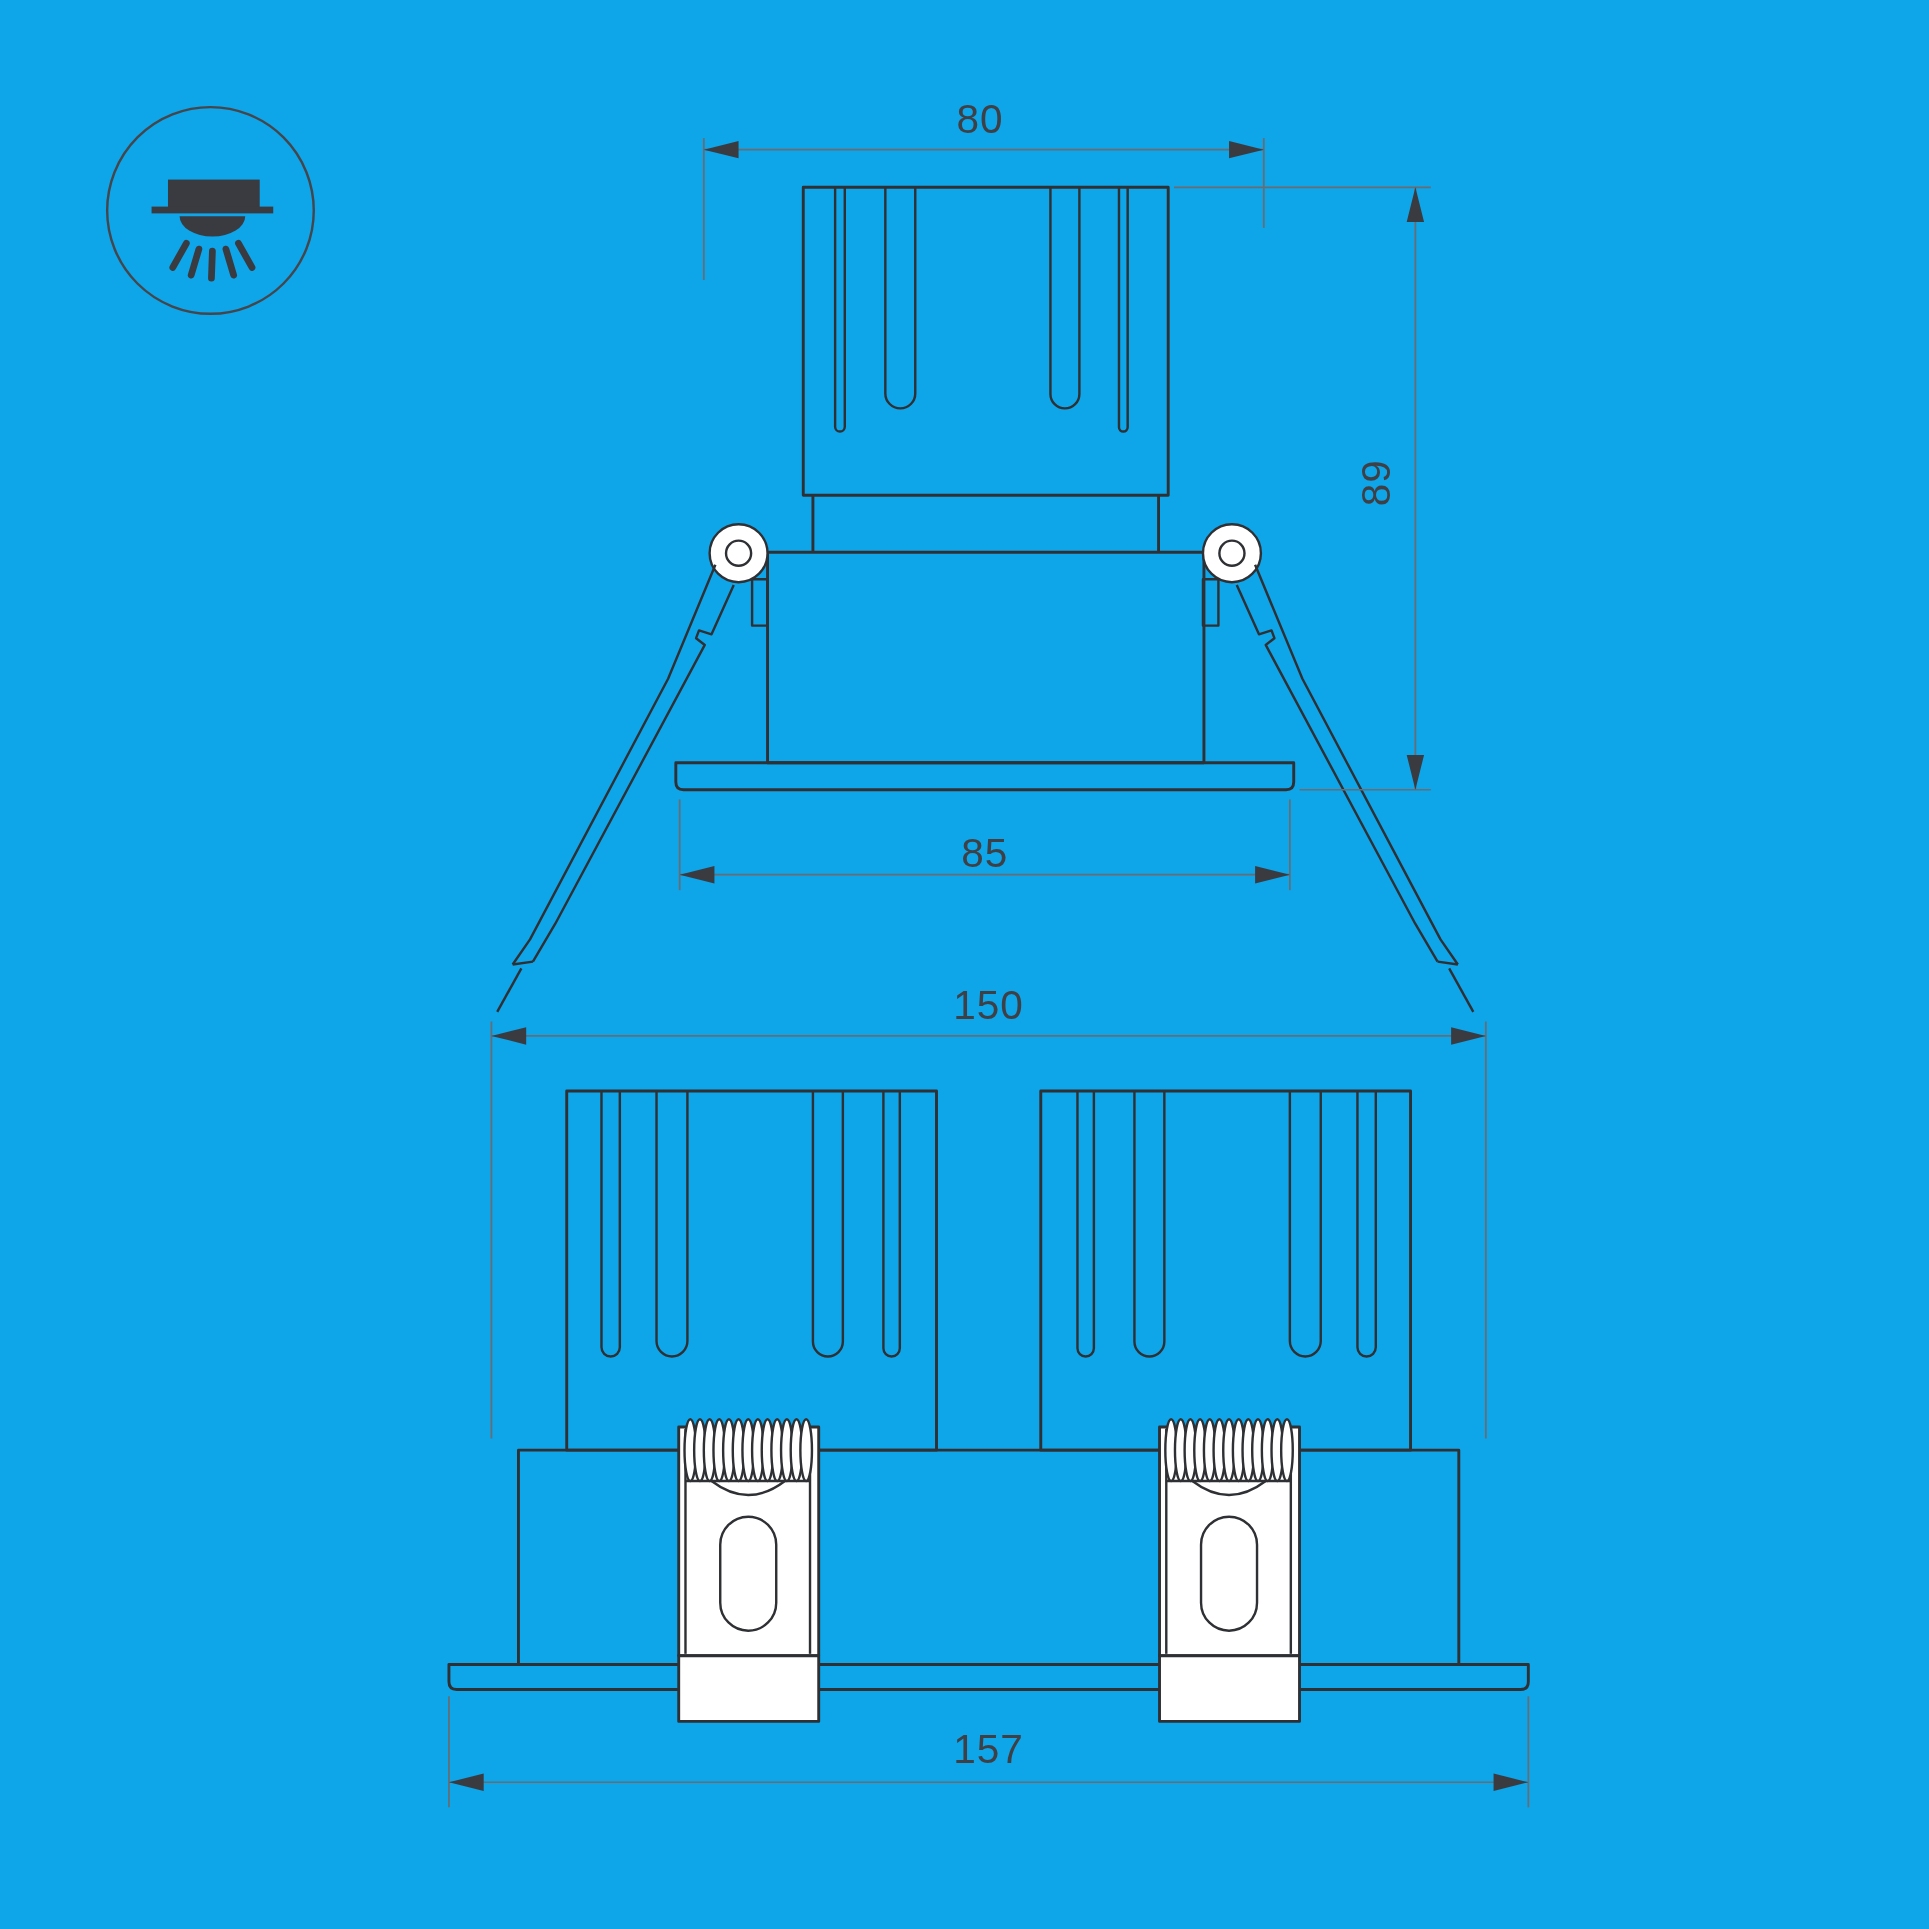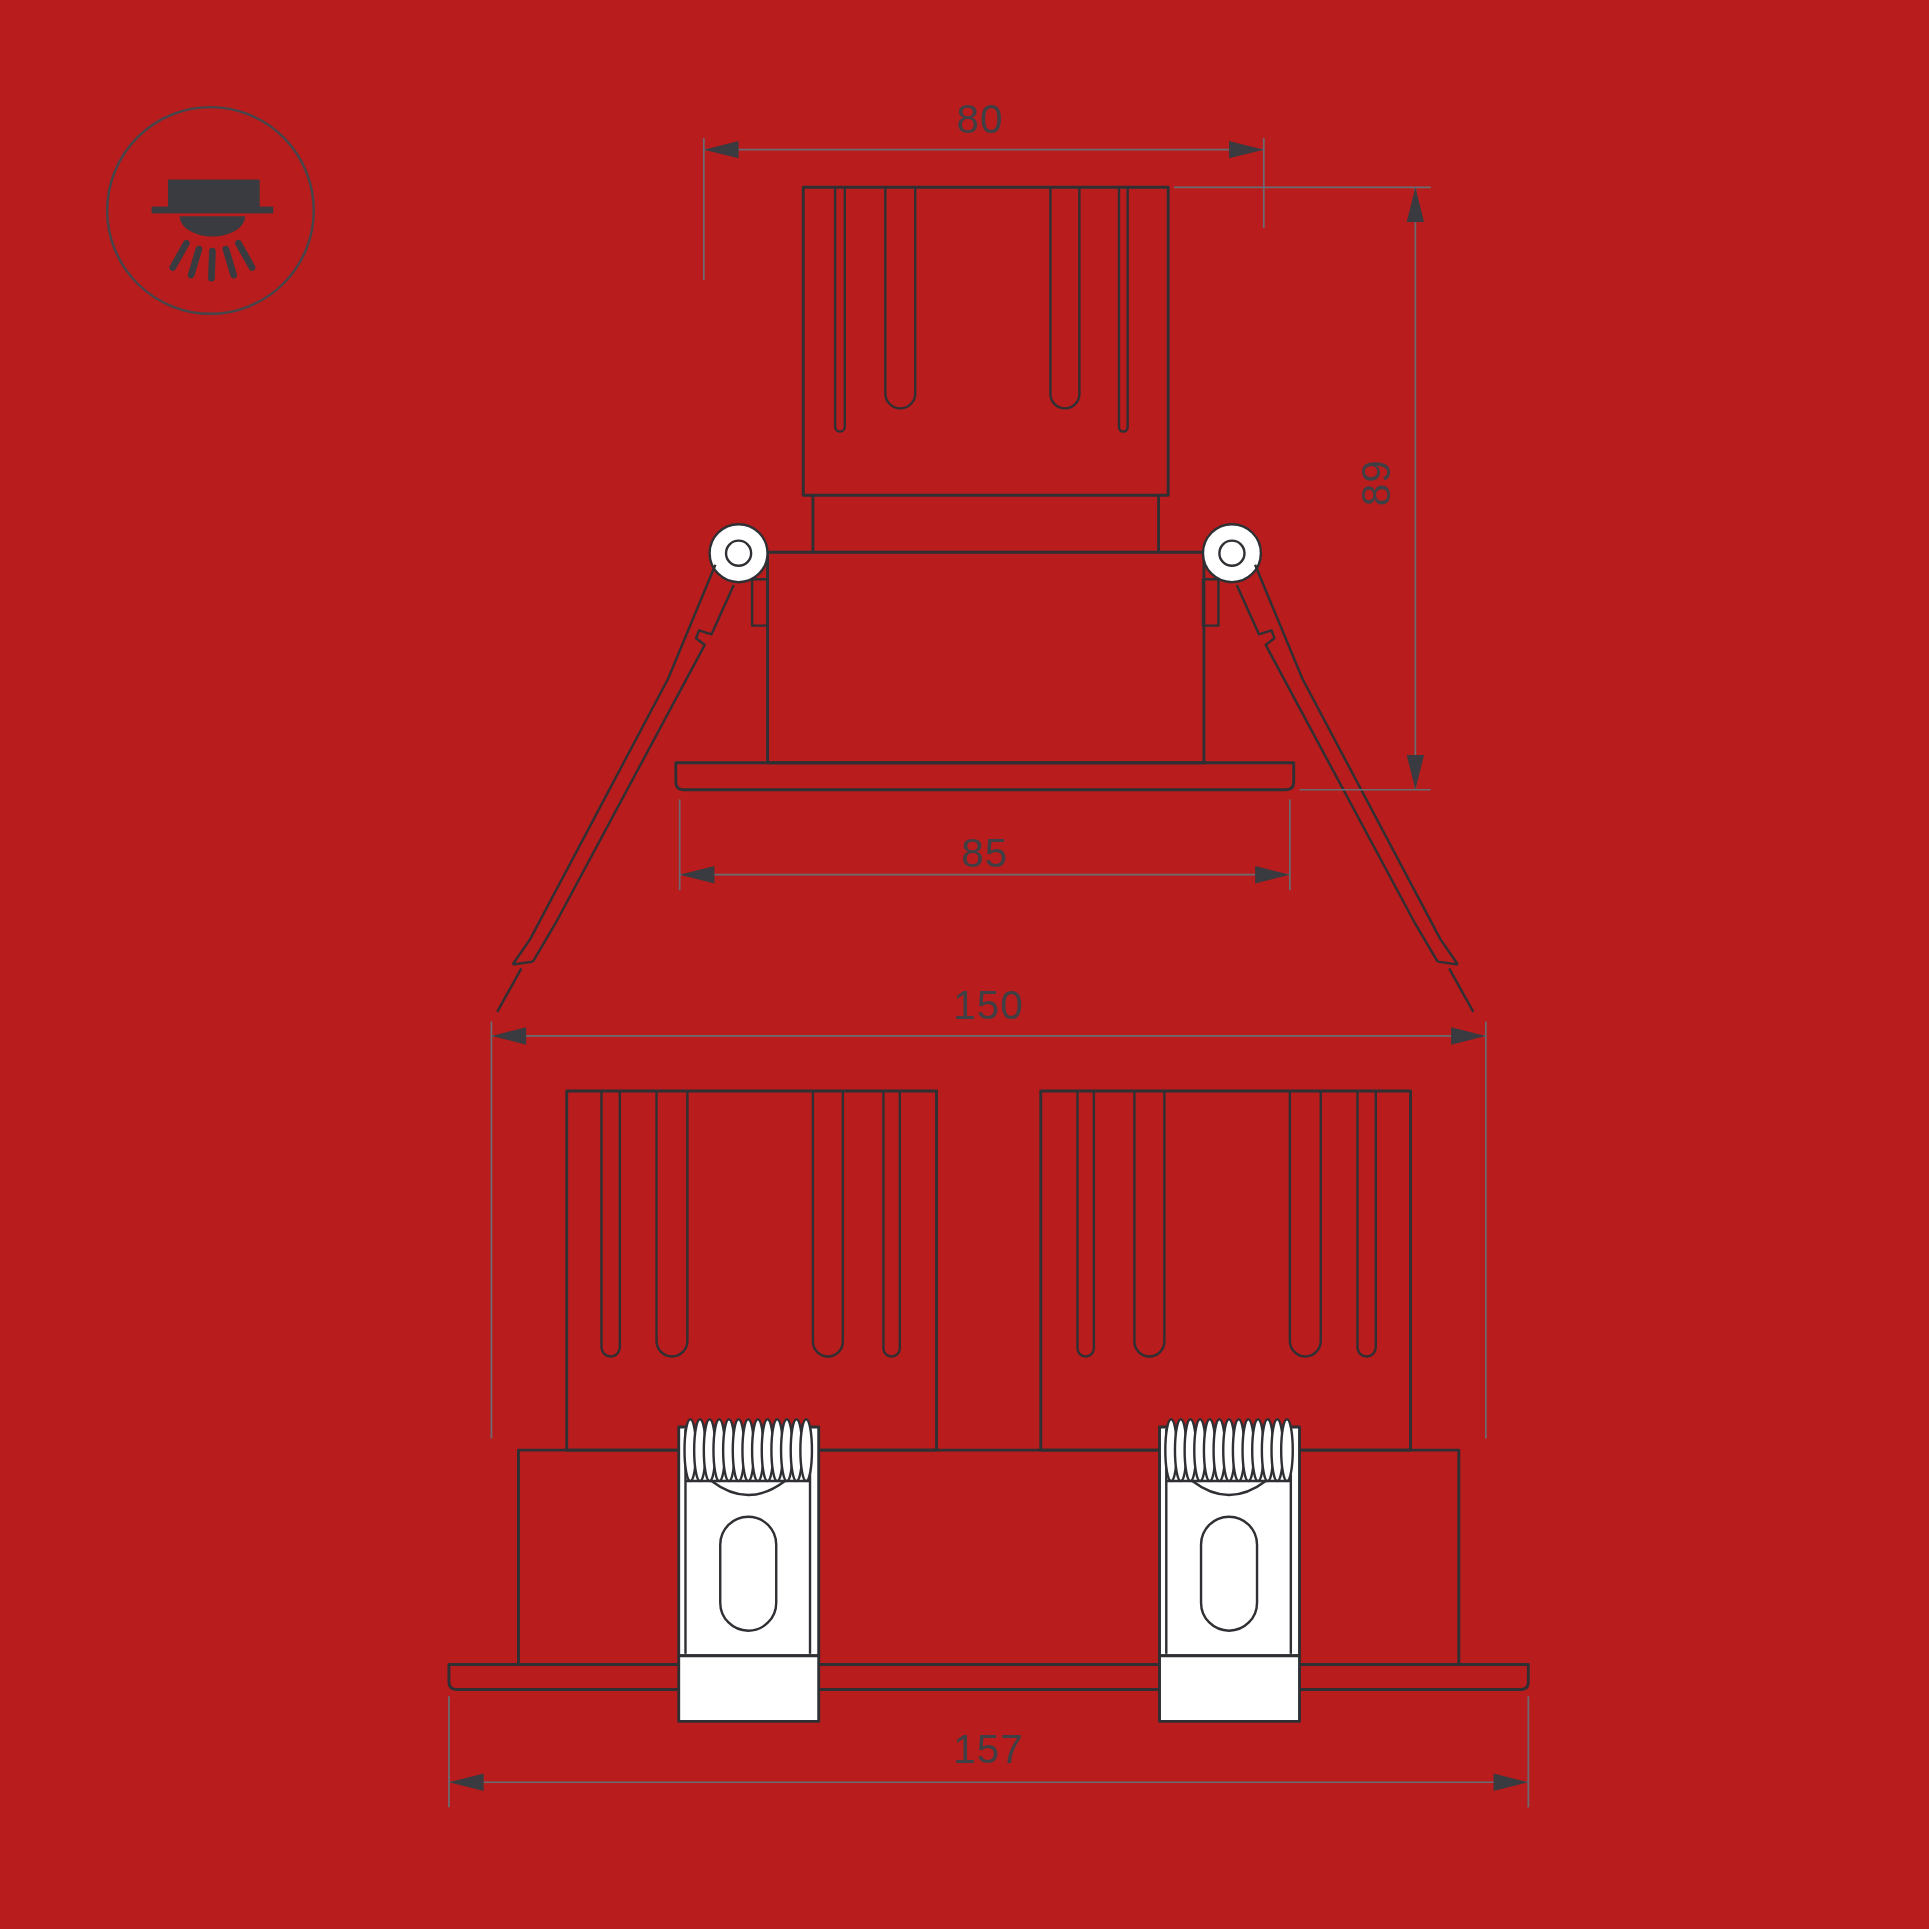--- a/index.html
+++ b/index.html
@@ -7,21 +7,21 @@
     padding: 0;
     background: #ffffff;
     width: 1929px;
     height: 1929px;
     font-family: "Liberation Sans", sans-serif;
   }
   .sheet {
     position: relative;
     width: 1929px;
     height: 1929px;
-    background: #b91c1c;
+    background: #0ea5e9;
     overflow: hidden;
   }
   svg { display: block; }
   .obj   { stroke: #2f3034; stroke-width: 3;   fill: none; stroke-linejoin: round; }
   .obj2  { stroke: #2f3034; stroke-width: 2.5; fill: none; stroke-linejoin: round; }
   .objw  { stroke: #2f3034; stroke-width: 3;   fill: #ffffff; stroke-linejoin: round; }
   .objw2 { stroke: #2f3034; stroke-width: 2.5; fill: #ffffff; stroke-linejoin: round; }
   .dim   { stroke: #6a6c72; stroke-width: 1.8; fill: none; }
   .arrow { fill: #3a3b40; stroke: none; }
   .dimtext {

